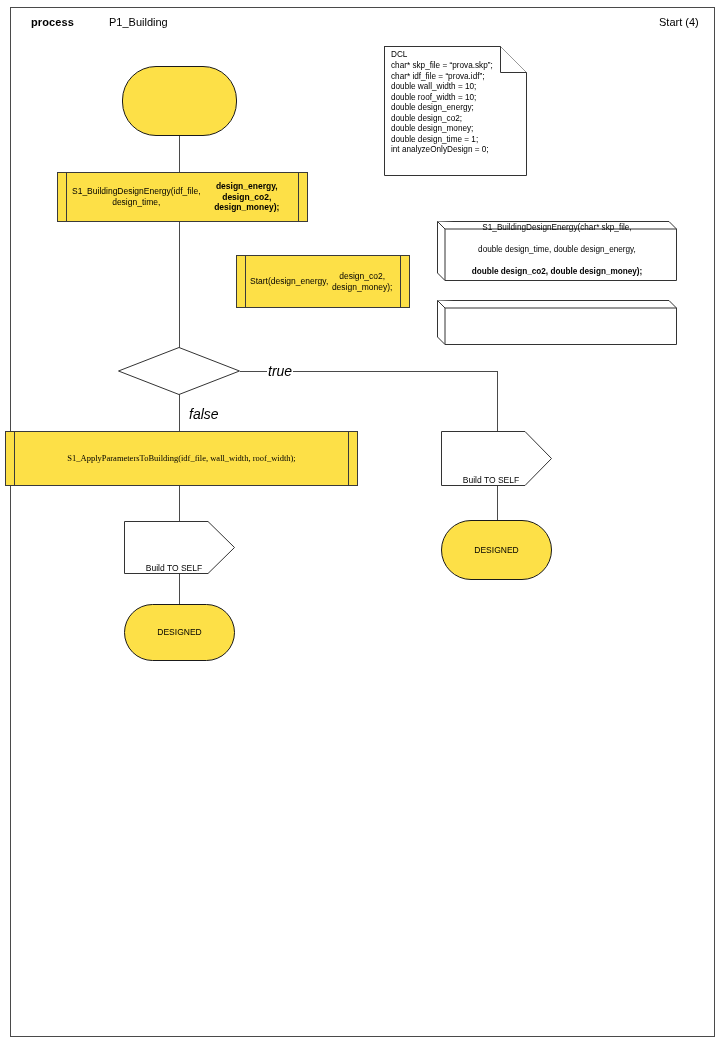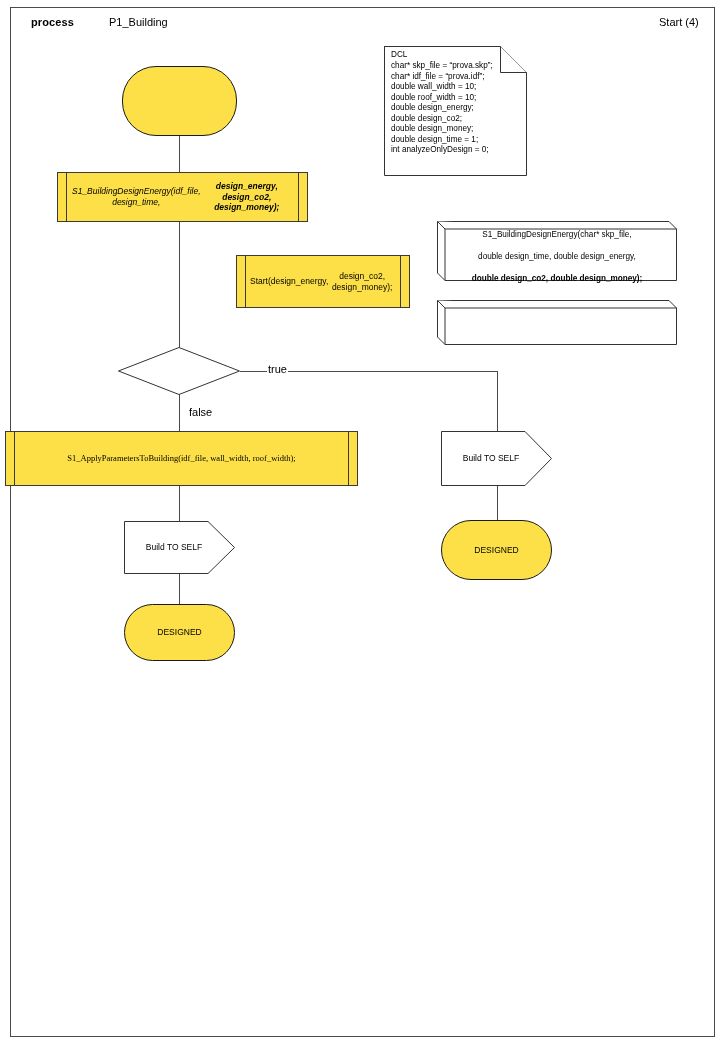--- a/index.html
+++ b/index.html
@@ -41,40 +41,40 @@
 
   
   .vline{position:absolute;width:1px;background:#4a4a4a;}
   .hline{position:absolute;height:1px;background:#4a4a4a;}
 
   
   .subroutine{border:1px solid #3a3a3a;}
   .subroutine .bar{position:absolute;top:0;bottom:0;width:1px;background:#3a3a3a;}
 
   
-  .edgelabel{position:absolute;font-size:11px;background:#fff;padding:0 1px;}
+  .edgelabel{position:absolute;font-size:14px;background:#fff;padding:0 1px;font-style:italic;}
 
   
   .note{border:1px solid #1a1a1a;}
   .note .foldcut{
     position:absolute;right:-1px;top:-1px;width:0;height:0;
     border-left:26px solid transparent;
     border-top:26px solid #fff;
   }
   .note-text{
     position:absolute;left:6px;top:4px;right:6px;
     font-size:8.2px;line-height:1.28;white-space:pre-line;text-align:left;
   }
 
   svg.shape{position:absolute;overflow:visible;}
   svg.shape polygon,svg.shape path,svg.shape polyline{
     fill:#ffffff;stroke:#333333;stroke-width:1;
   }
   .svg-lbl{
-    position:absolute;display:flex;align-items:center;justify-content:center;
+    position:absolute;display:flex;align-items:flex-end;justify-content:center;
     text-align:center;line-height:1.3;font-size:8.5px;white-space:pre-line;
     box-sizing:border-box;padding:0 6px;
   }
   .sig-lbl{font-size:8.2px;line-height:1.35;}
   b{font-weight:bold;}
 </style>
 </head>
 <body>
 
 <div id="page">
@@ -95,21 +95,21 @@
   <div class="vline" style="left:497px;top:371px;height:60px;"></div>
   <div class="vline" style="left:497px;top:486px;height:34px;"></div>
 
   <div class="node terminator" style="left:122px;top:66px;width:115px;height:70px;">
     <span class="lbl"></span>
   </div>
 
   <div class="node subroutine" style="left:57px;top:172px;width:251px;height:50px;">
     <span class="bar" style="left:8px;"></span>
     <span class="bar" style="right:8px;"></span>
-    <span class="lbl" style="padding:0 14px;font-style:italic;">
+    <span class="lbl" style="padding:0 14px;">
       <span>S1_BuildingDesignEnergy(idf_file, design_time,</span><br>
       <b>design_energy, design_co2, design_money);</b>
     </span>
   </div>
 
   <div class="node note" style="left:384px;top:46px;width:142px;height:129px;">
     <span class="foldcut"></span>
     <svg class="shape" style="left:-1px;top:-1px;width:143px;height:130px;" viewBox="0 0 143 130">
       <path d="M0.5,0.5 H116.5 L142.5,26.5 V129.5 H0.5 Z" fill="#ffffff" stroke="#1a1a1a" stroke-width="1"></path>
       <polyline points="116.5,0.5 116.5,26.5 142.5,26.5" fill="none" stroke="#1a1a1a" stroke-width="1"></polyline>

